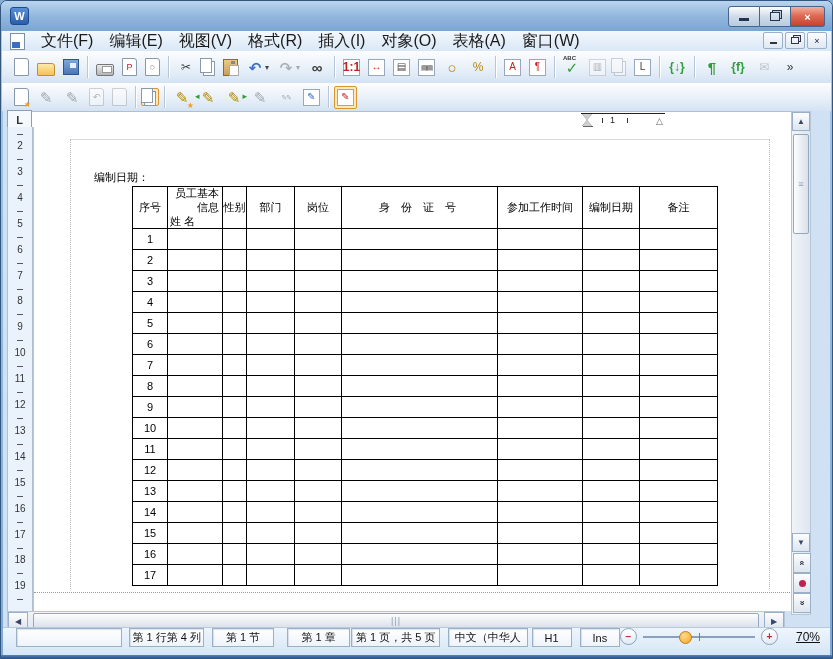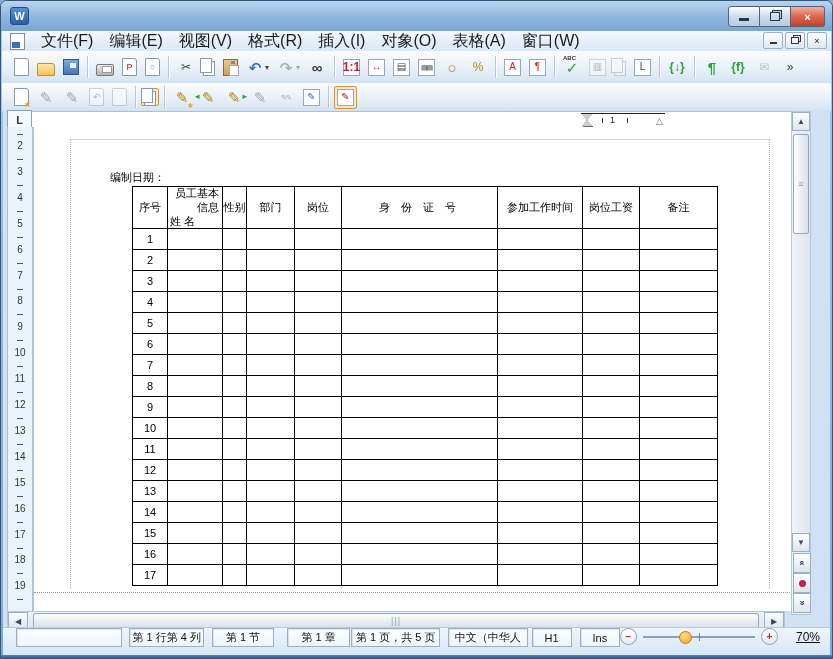--- a/index.html
+++ b/index.html
@@ -87,21 +87,21 @@
   .vruler{position:absolute;top:16px;left:4px;width:24px;height:484px;background:#eaf2fb;border:1px solid #b0c0d4;border-top:none;}
   .vr-num{position:absolute;width:100%;text-align:center;font-size:10px;color:#333;}
   .vr-tick{position:absolute;left:9px;width:6px;height:1px;background:#556;}
   .page{position:absolute;top:16px;left:30px;width:762px;height:484px;background:#fff;
         border-left:1px solid #b6c6d8;border-right:1px solid #b6c6d8;}
   .boundary{position:absolute;left:36px;top:12px;width:698px;height:449px;
             border-left:1px dotted #b8b8b8;border-right:1px dotted #b8b8b8;border-top:1px solid #d7d7d7;}
   .bot-dotted{position:absolute;left:0;top:465px;width:100%;border-top:1px dotted #9a9a9a;}
   .doc-title{position:absolute;top:12px;left:0;width:100%;text-align:center;font-size:19px;font-weight:bold;
              color:#000;letter-spacing:1px;}
-  .date-label{position:absolute;top:43px;left:76px;font-size:11px;color:#000;}
+  .date-label{position:absolute;top:43px;left:60px;font-size:11px;color:#000;}
   .doc-footer{position:absolute;top:467px;left:0;width:100%;text-align:center;font-size:10.5px;color:#000;}
   table.roster{position:absolute;top:59px;left:98px;border-collapse:collapse;table-layout:fixed;}
   table.roster th,table.roster td{border:1px solid #000;font-size:11px;font-weight:normal;color:#000;
         padding:0;text-align:center;vertical-align:middle;overflow:hidden;}
   table.roster th{height:41px;line-height:1.25;}
   table.roster td{height:20px;}
   th.idnum{letter-spacing:4px;}
   th.info-th{font-size:10px;line-height:1.15;}
   .info-th .r{text-align:right;padding-right:3px;}
   .info-th .l{text-align:left;padding-left:2px;}
@@ -407,21 +407,21 @@
             <th class="info-th">
               <div class="r">员工基本</div>
               <div class="r">信息</div>
               <div class="l">姓  名</div>
             </th>
             <th>性别</th>
             <th>部门</th>
             <th>岗位</th>
             <th class="idnum">身 份 证 号</th>
             <th>参加工作时间</th>
-            <th>岗位工资</th>
+            <th>编制日期</th>
             <th>备注</th>
           </tr>
         </thead>
         <tbody>
             <tr>
               <td>1</td>
               <td></td>
               <td></td>
               <td></td>
               <td></td>

